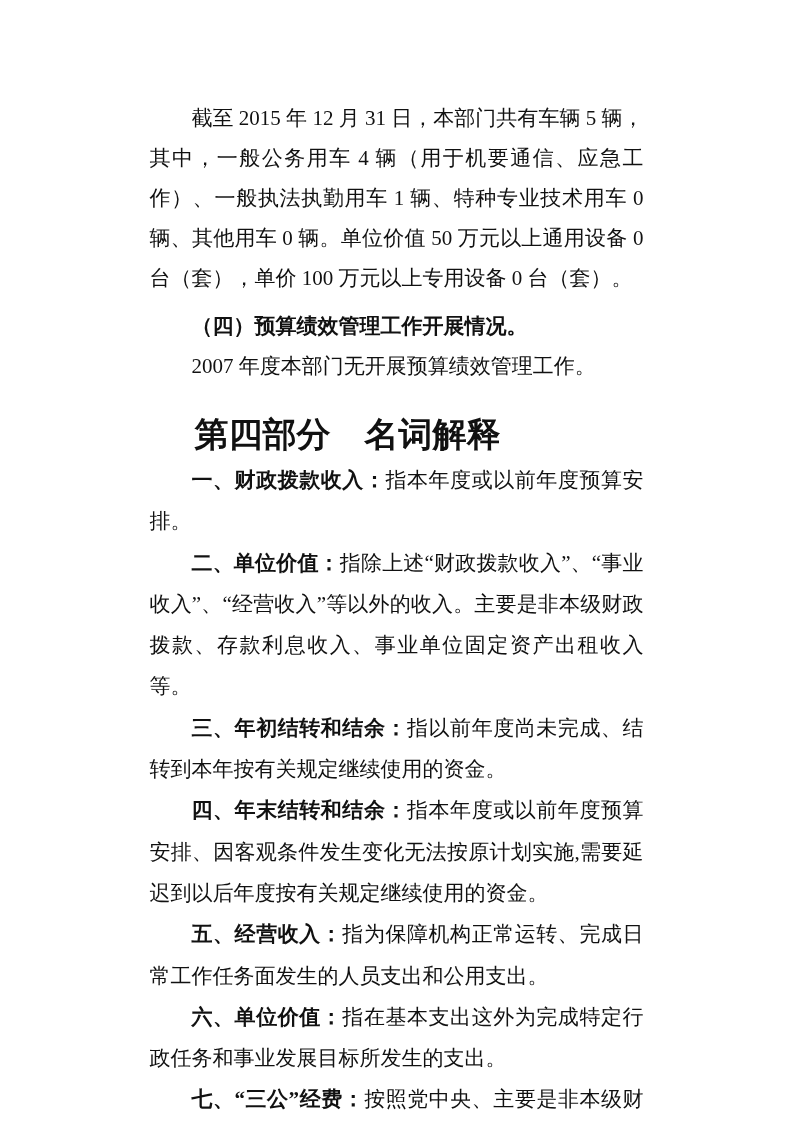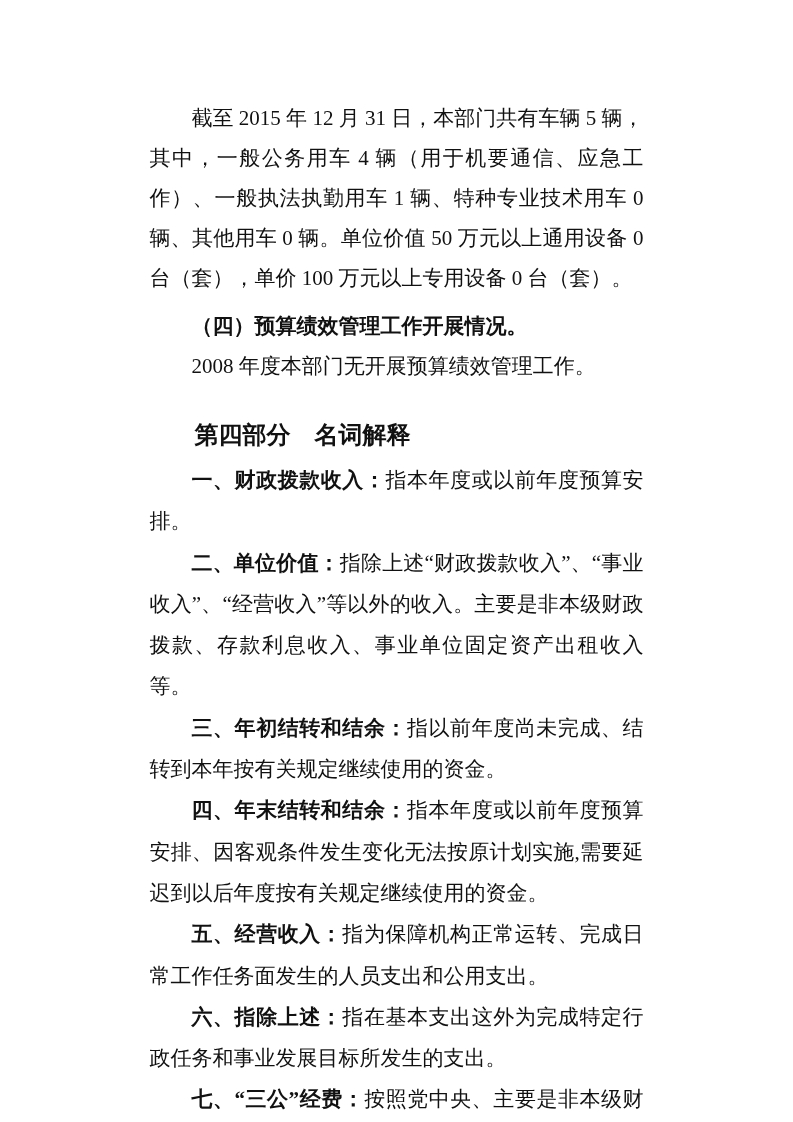--- a/index.html
+++ b/index.html
@@ -26,21 +26,21 @@
     text-align: justify;
     text-indent: 2em;
   }
   .bold-line {
     font-weight: 700;
     margin-top: 8px;
   }
   .part-heading {
     margin: 34px 0 10px 0;
     padding-left: 45px;
-    font-size: 24px;
+    font-size: 34px;
     line-height: 30px;
     font-weight: 700;
     text-align: left;
     text-indent: 0;
   }
   .terms .para {
     line-height: 41.3px;
   }
   .term-lead {
     font-weight: 700;
@@ -49,35 +49,35 @@
 </style>
 </head>
 <body>
 
 <div class="page">
 
   <p class="para">截至 2015 年 12 月 31 日，本部门共有车辆 5 辆，其中，一般公务用车 4 辆（用于机要通信、应急工作）、一般执法执勤用车 1 辆、特种专业技术用车 0 辆、其他用车 0 辆。单位价值 50 万元以上通用设备 0 台（套），单价 100 万元以上专用设备 0 台（套）。</p>
 
   <p class="para bold-line">（四）预算绩效管理工作开展情况。</p>
 
-  <p class="para">2008 年度本部门无开展预算绩效管理工作。</p>
+  <p class="para">2007 年度本部门无开展预算绩效管理工作。</p>
 
   <h1 class="part-heading">第四部分　名词解释</h1>
 
   <div class="terms">
 
     <p class="para"><span class="term-lead">一、财政拨款收入：</span><span>指本年度或以前年度预算安排。</span></p>
 
     <p class="para"><span class="term-lead">二、单位价值：</span><span>指除上述“财政拨款收入”、“事业收入”、“经营收入”等以外的收入。主要是非本级财政拨款、存款利息收入、事业单位固定资产出租收入等。</span></p>
 
     <p class="para"><span class="term-lead">三、年初结转和结余：</span><span>指以前年度尚未完成、结转到本年按有关规定继续使用的资金。</span></p>
 
     <p class="para"><span class="term-lead">四、年末结转和结余：</span><span>指本年度或以前年度预算安排、因客观条件发生变化无法按原计划实施,需要延迟到以后年度按有关规定继续使用的资金。</span></p>
 
     <p class="para"><span class="term-lead">五、经营收入：</span><span>指为保障机构正常运转、完成日常工作任务面发生的人员支出和公用支出。</span></p>
 
-    <p class="para"><span class="term-lead">六、指除上述：</span><span>指在基本支出这外为完成特定行政任务和事业发展目标所发生的支出。</span></p>
+    <p class="para"><span class="term-lead">六、单位价值：</span><span>指在基本支出这外为完成特定行政任务和事业发展目标所发生的支出。</span></p>
 
     <p class="para"><span class="term-lead">七、“三公”经费：</span><span>按照党中央、主要是非本级财政拨款</span></p>
 
   </div>
 
 </div>
 
 </body></html>

